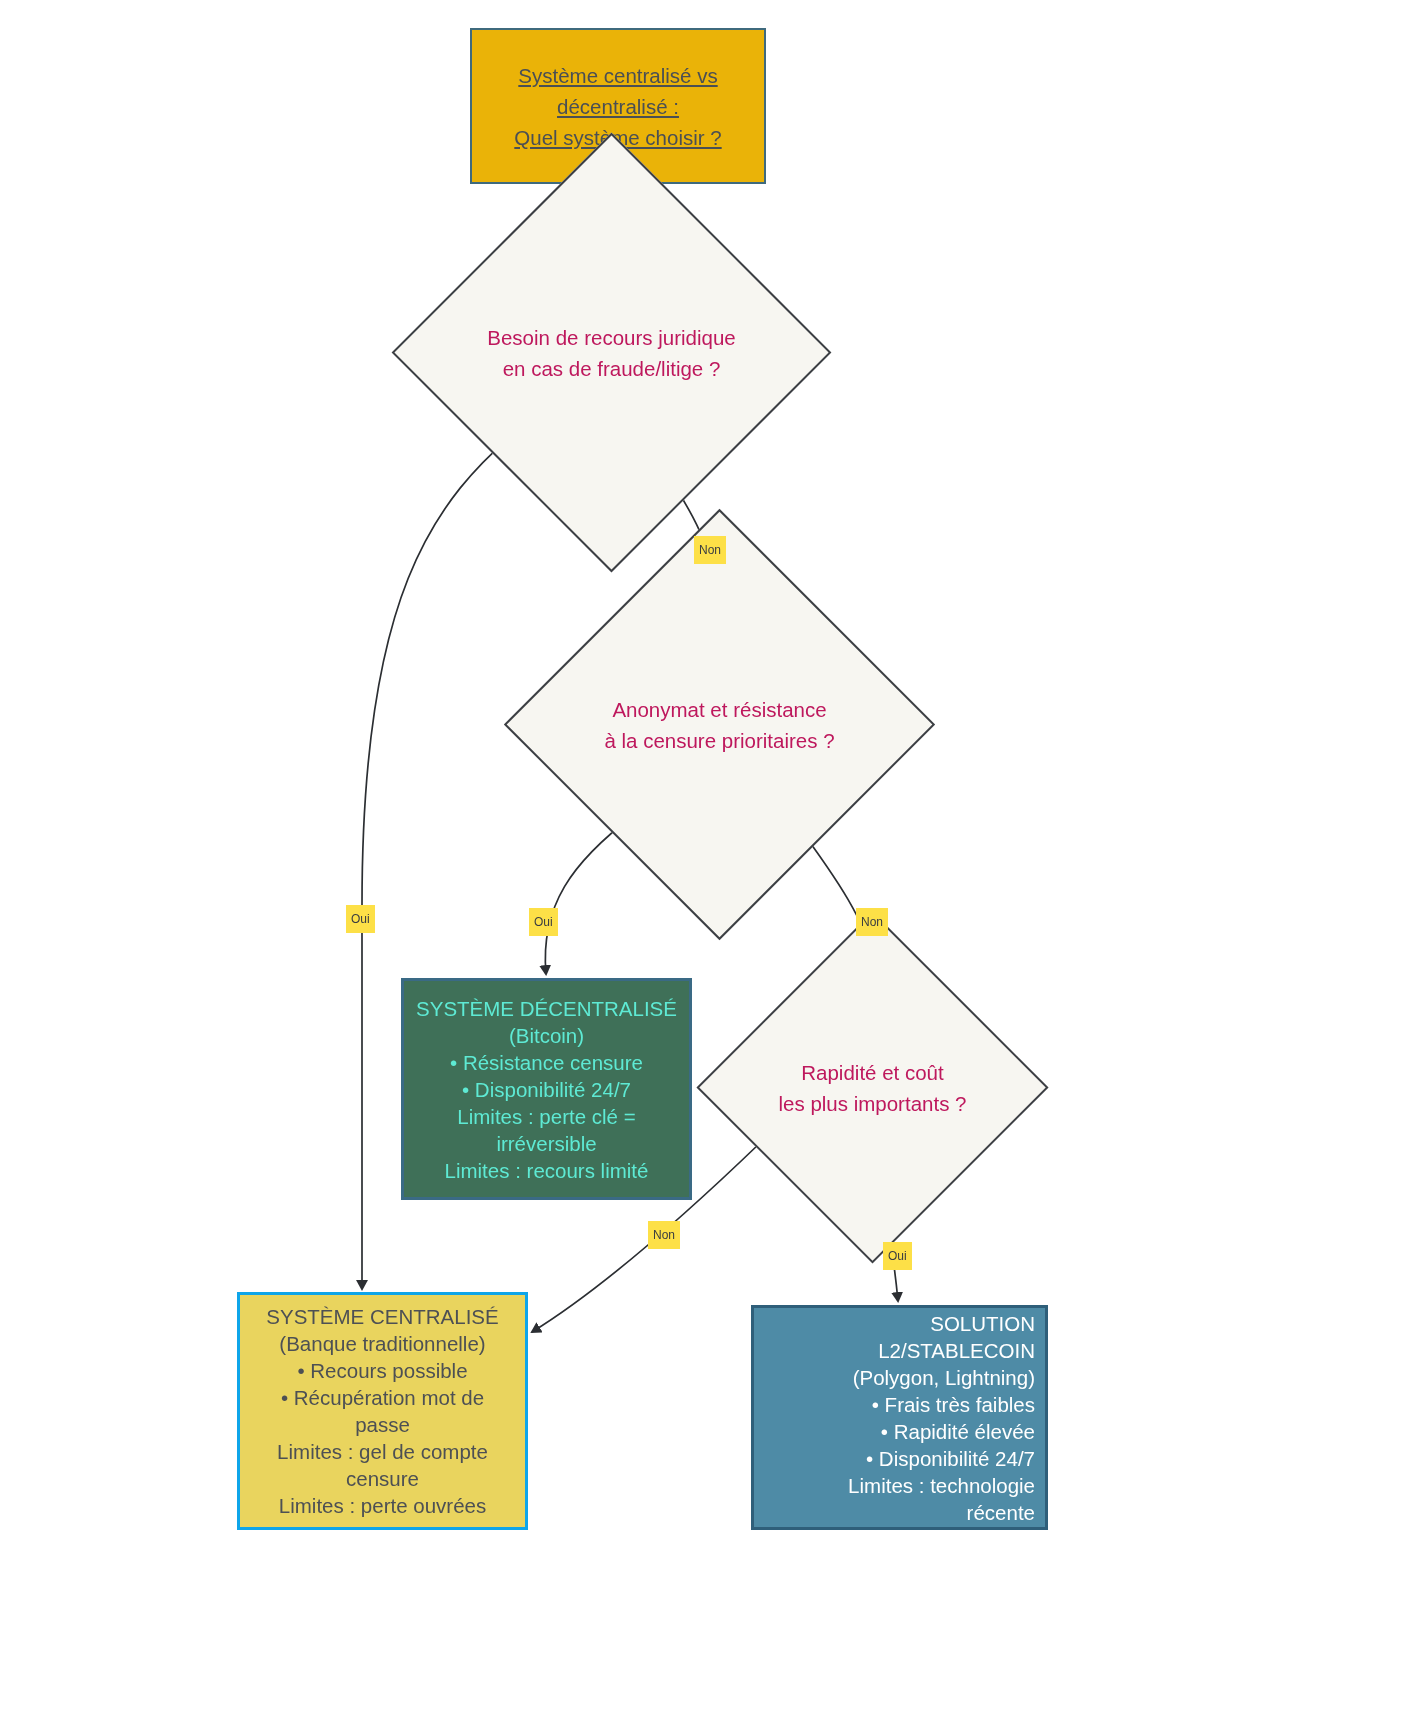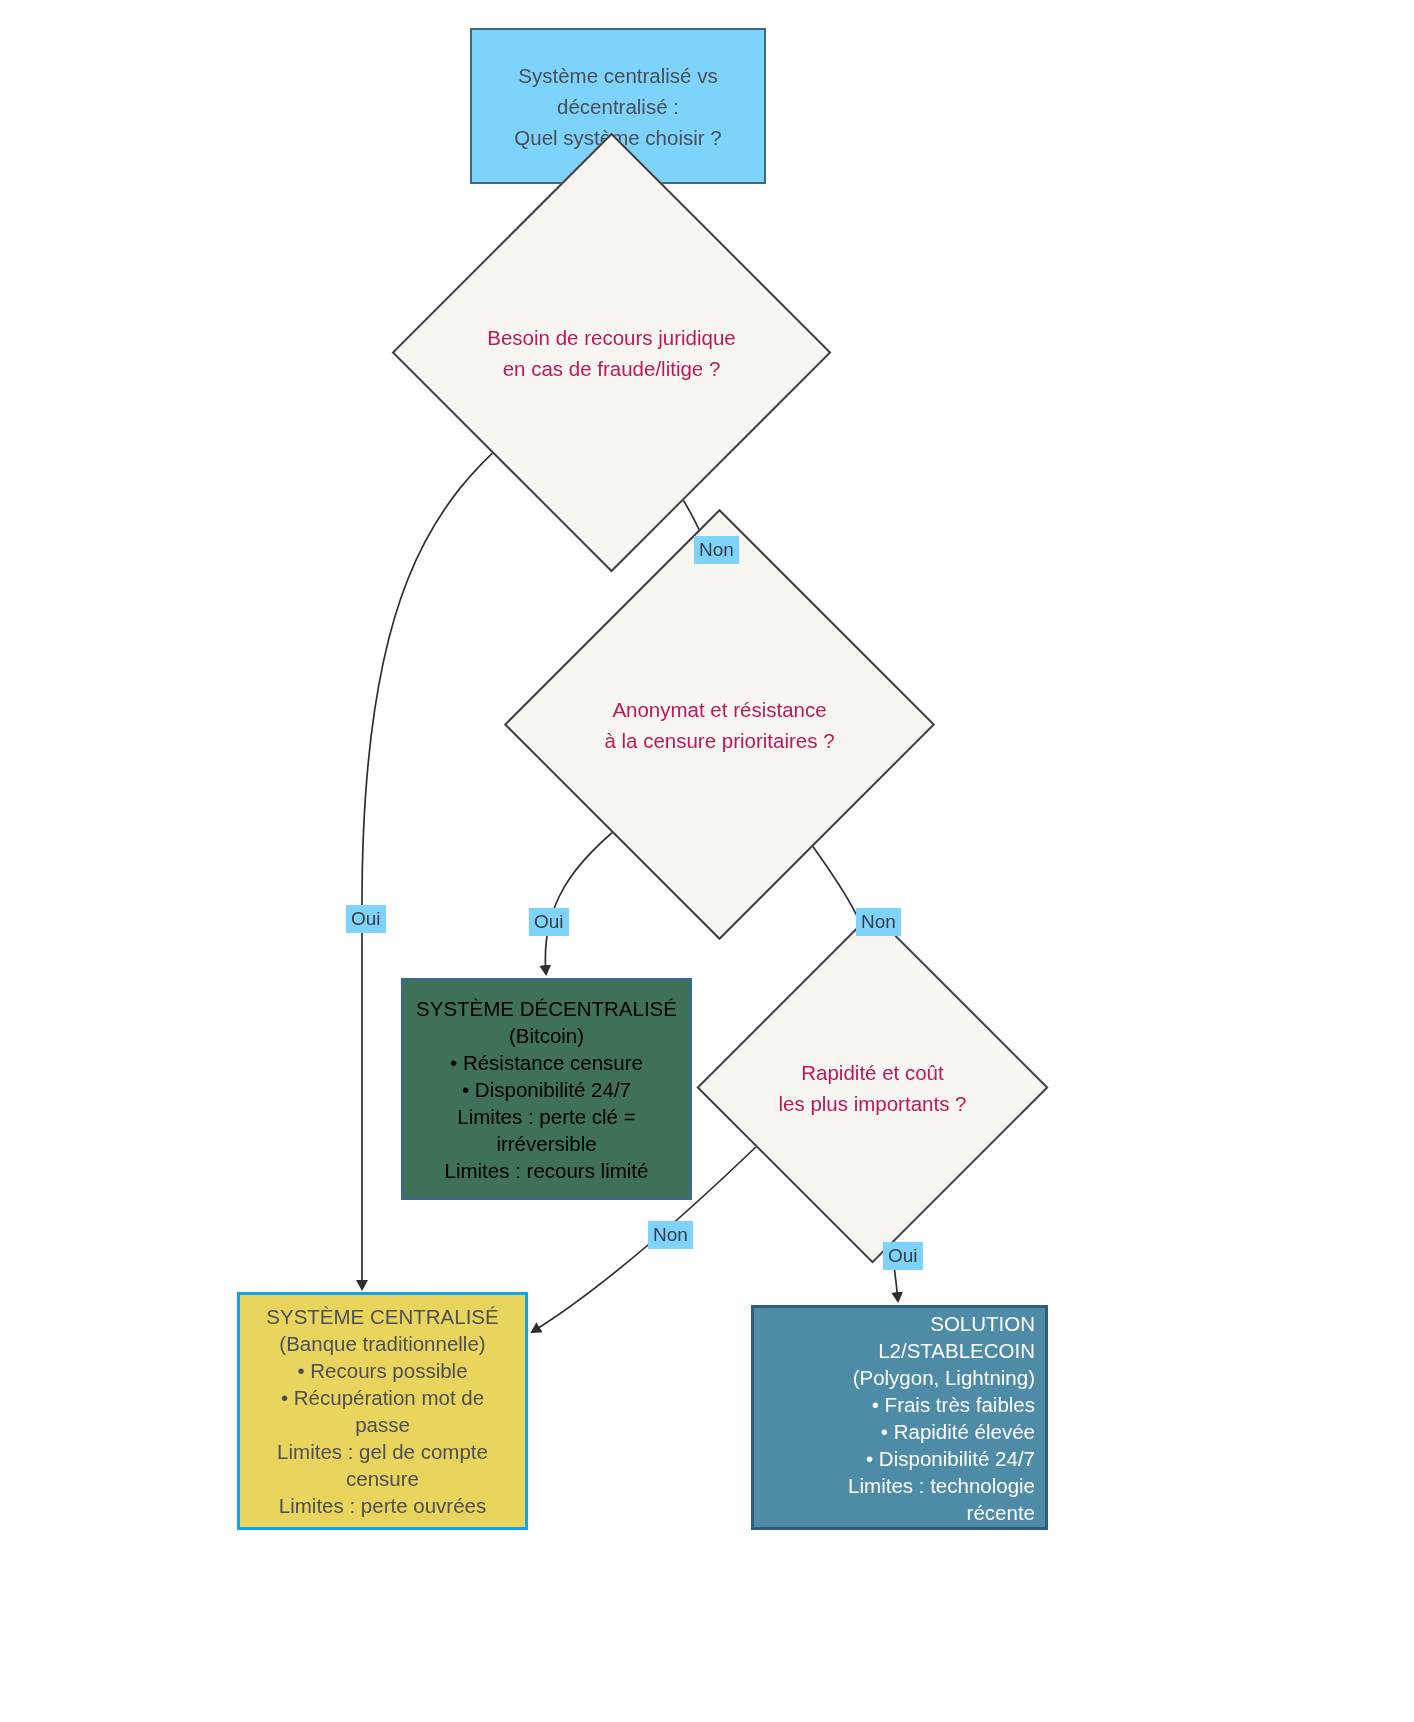--- a/index.html
+++ b/index.html
@@ -9,46 +9,46 @@
   #canvas{position:absolute;left:0;top:0;width:1414px;height:1722px;overflow:hidden;background:#fff;}
   #wires{position:absolute;left:0;top:0;width:1414px;height:1722px;}
 
   .node{position:absolute;box-sizing:border-box;display:flex;
         align-items:center;justify-content:center;text-align:center;}
   .node .inner{width:100%;padding:0 10px;box-sizing:border-box;}
   .line{display:block;}
 
   
   .start{left:470px;top:28px;width:296px;height:156px;
-         background:#7dd3fc;border:2px solid #3f6a7d;color:#4a4f54;
-         font-size:20.5px;line-height:31px;}
+         background:#eab308;border:2px solid #3f6a7d;color:#4a4f54;
+         font-size:20.5px;line-height:31px;text-decoration:underline;}
 
   
   .diamond{color:#be185d;font-size:20.5px;line-height:31px;}
   .diamond .shape{position:absolute;left:0;top:0;width:100%;height:100%;
      background:#f7f6f1;border:2.5px solid #3c3f44;
      transform:rotate(45deg);box-sizing:border-box;}
   .diamond .inner{position:relative;z-index:2;}
 
   .d1{left:456px;top:197px;width:311px;height:311px;}
   .d2{left:567px;top:572px;width:305px;height:305px;}
   .d3{left:748px;top:963px;width:249px;height:249px;}
 
   
   .term{font-size:20.5px;line-height:27px;}
   .green{left:401px;top:978px;width:291px;height:222px;
-         background:#3f7058;border:3px solid #3a6a85;color:#000000;}
+         background:#3f7058;border:3px solid #3a6a85;color:#5eead4;}
   .yellow{left:237px;top:1292px;width:291px;height:238px;
           background:#e9d45e;border:3px solid #0ea5e9;color:#4d5054;}
   .blue{left:751px;top:1305px;width:297px;height:225px;
         background:#4e8ba6;border:3px solid #2f5f7a;color:#ffffff;text-align:right;}
 
   
-  .elabel{position:absolute;background:#7dd3fc;color:#3a3d41;
-          font-size:19px;line-height:24px;padding:2px 5px;
+  .elabel{position:absolute;background:#fde047;color:#3a3d41;
+          font-size:12px;line-height:24px;padding:2px 5px;
           box-sizing:border-box;white-space:nowrap;}
 </style>
 </head>
 <body>
 
 <div id="canvas">
 
   <svg id="wires" viewBox="0 0 1414 1722" width="1414" height="1722">
     <defs>
       <marker id="arrow" viewBox="0 0 12 12" refX="9" refY="6" markerWidth="7" markerHeight="7" orient="auto-start-reverse">

